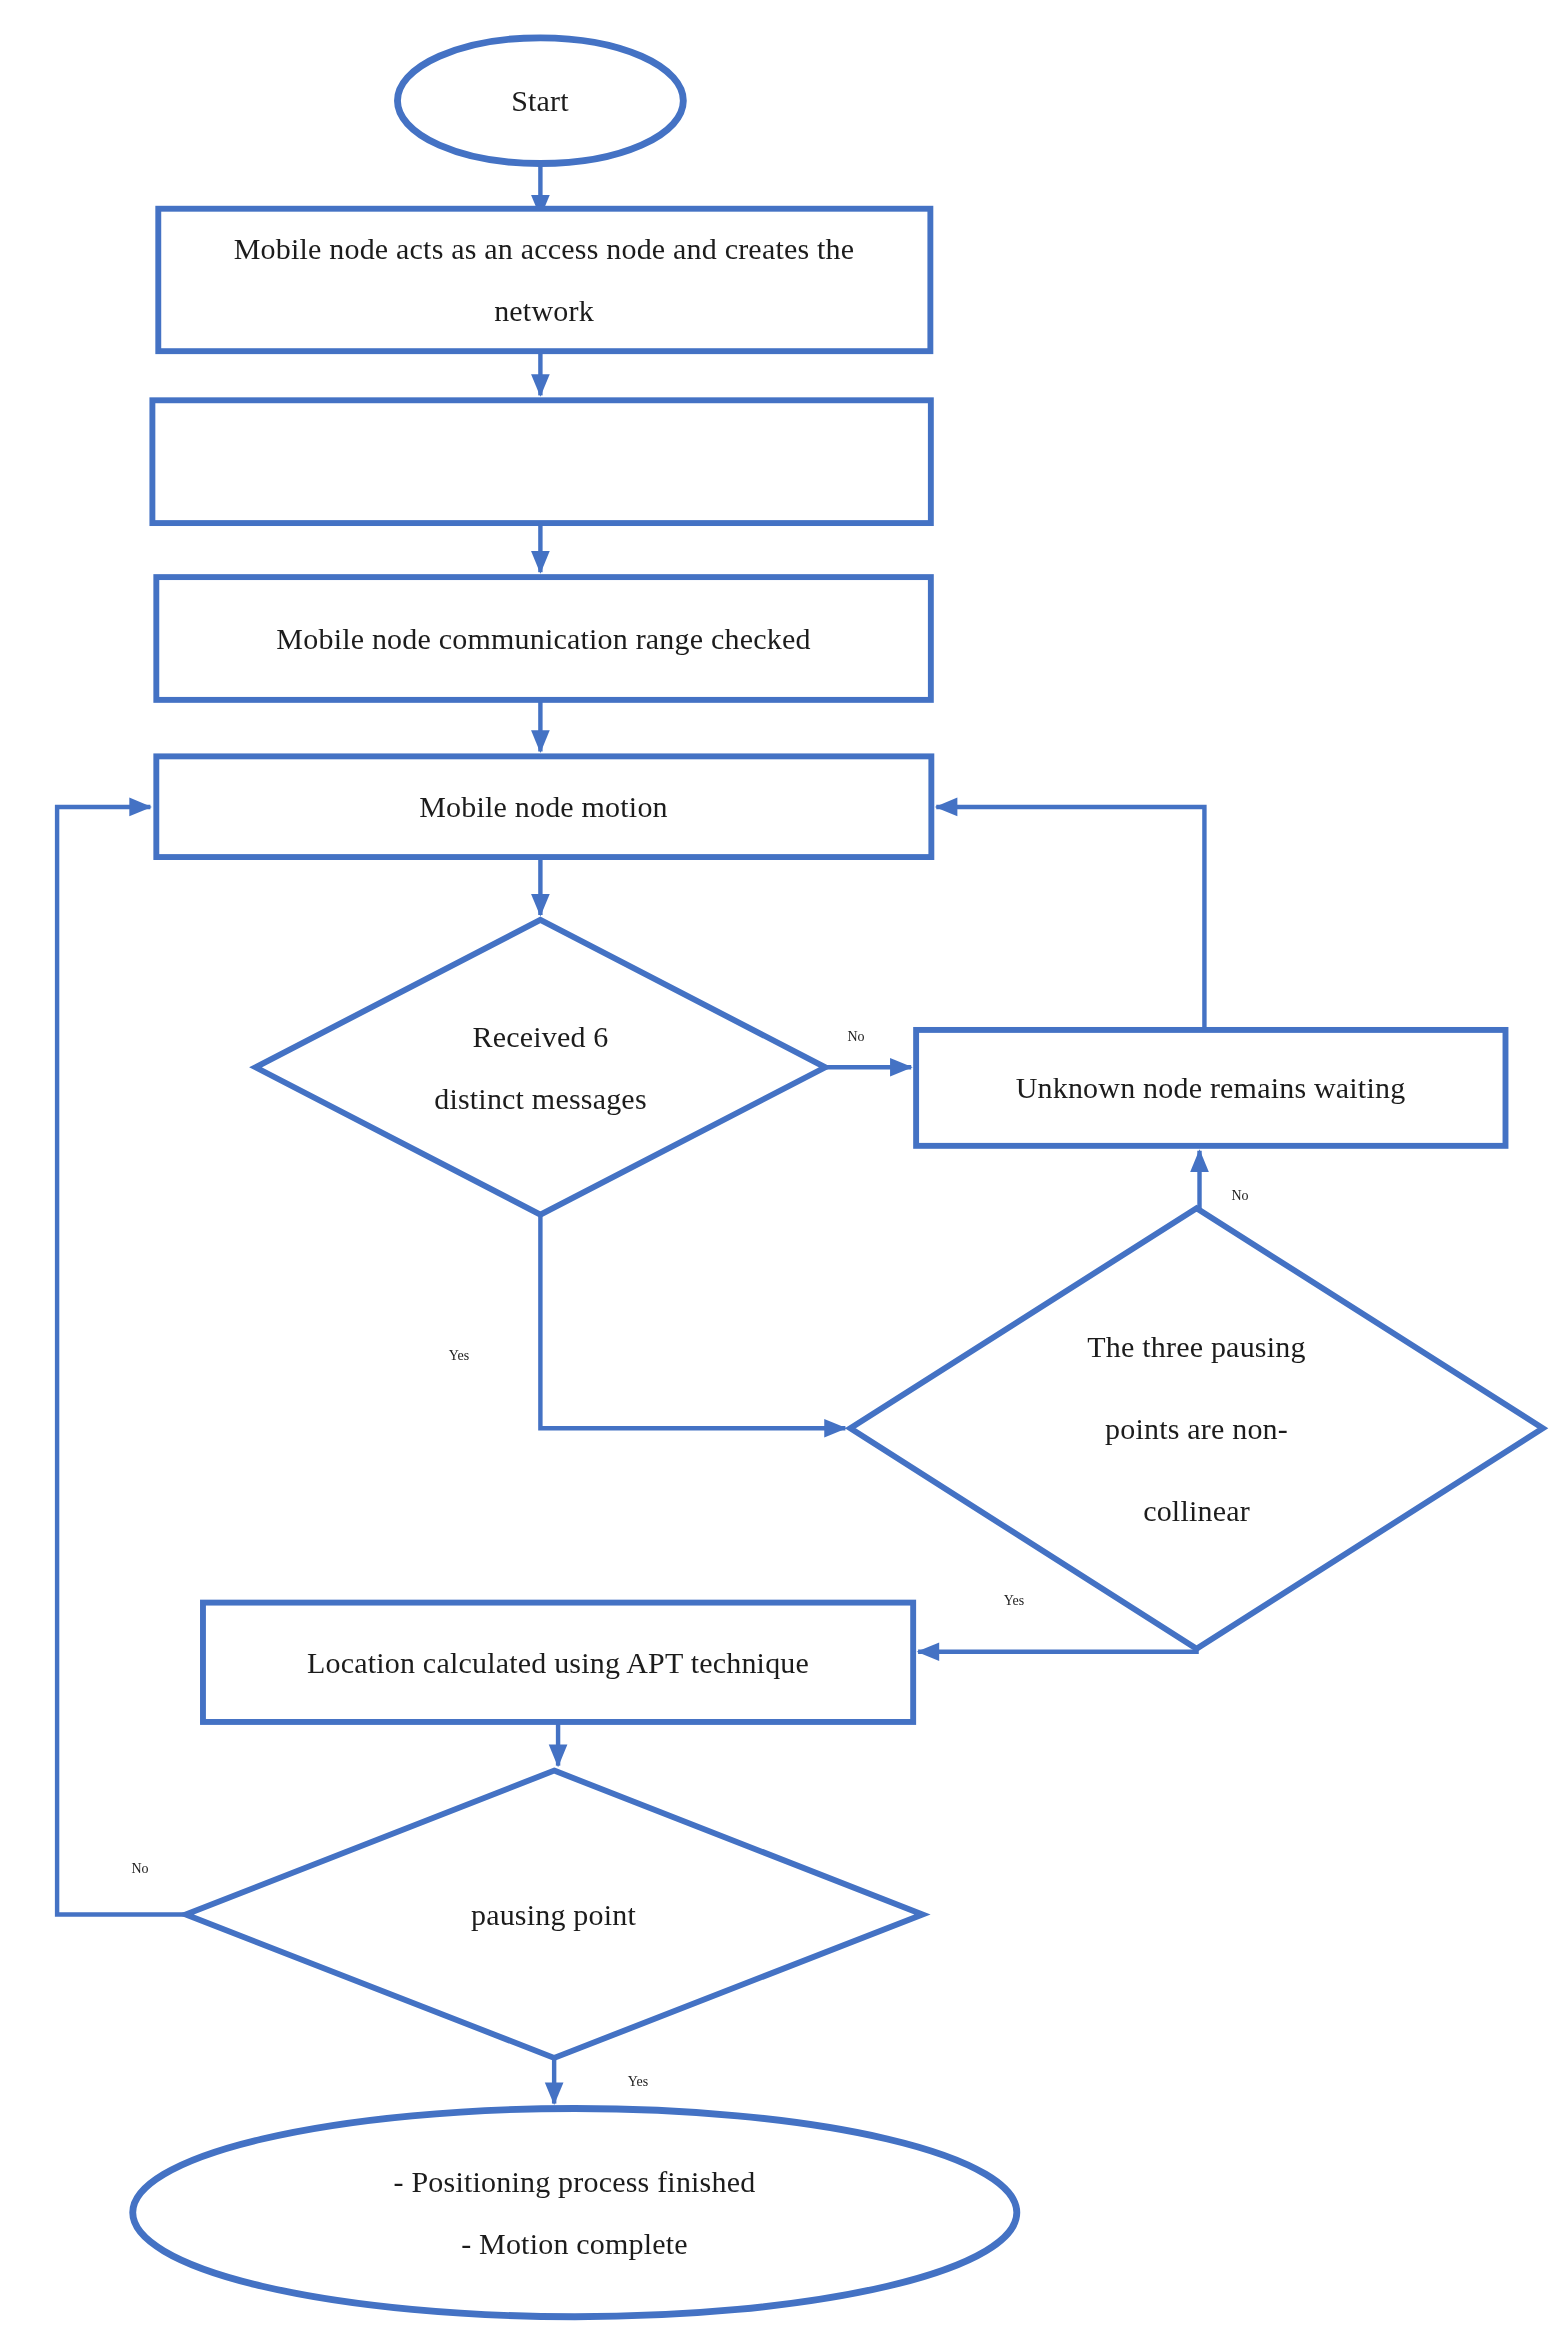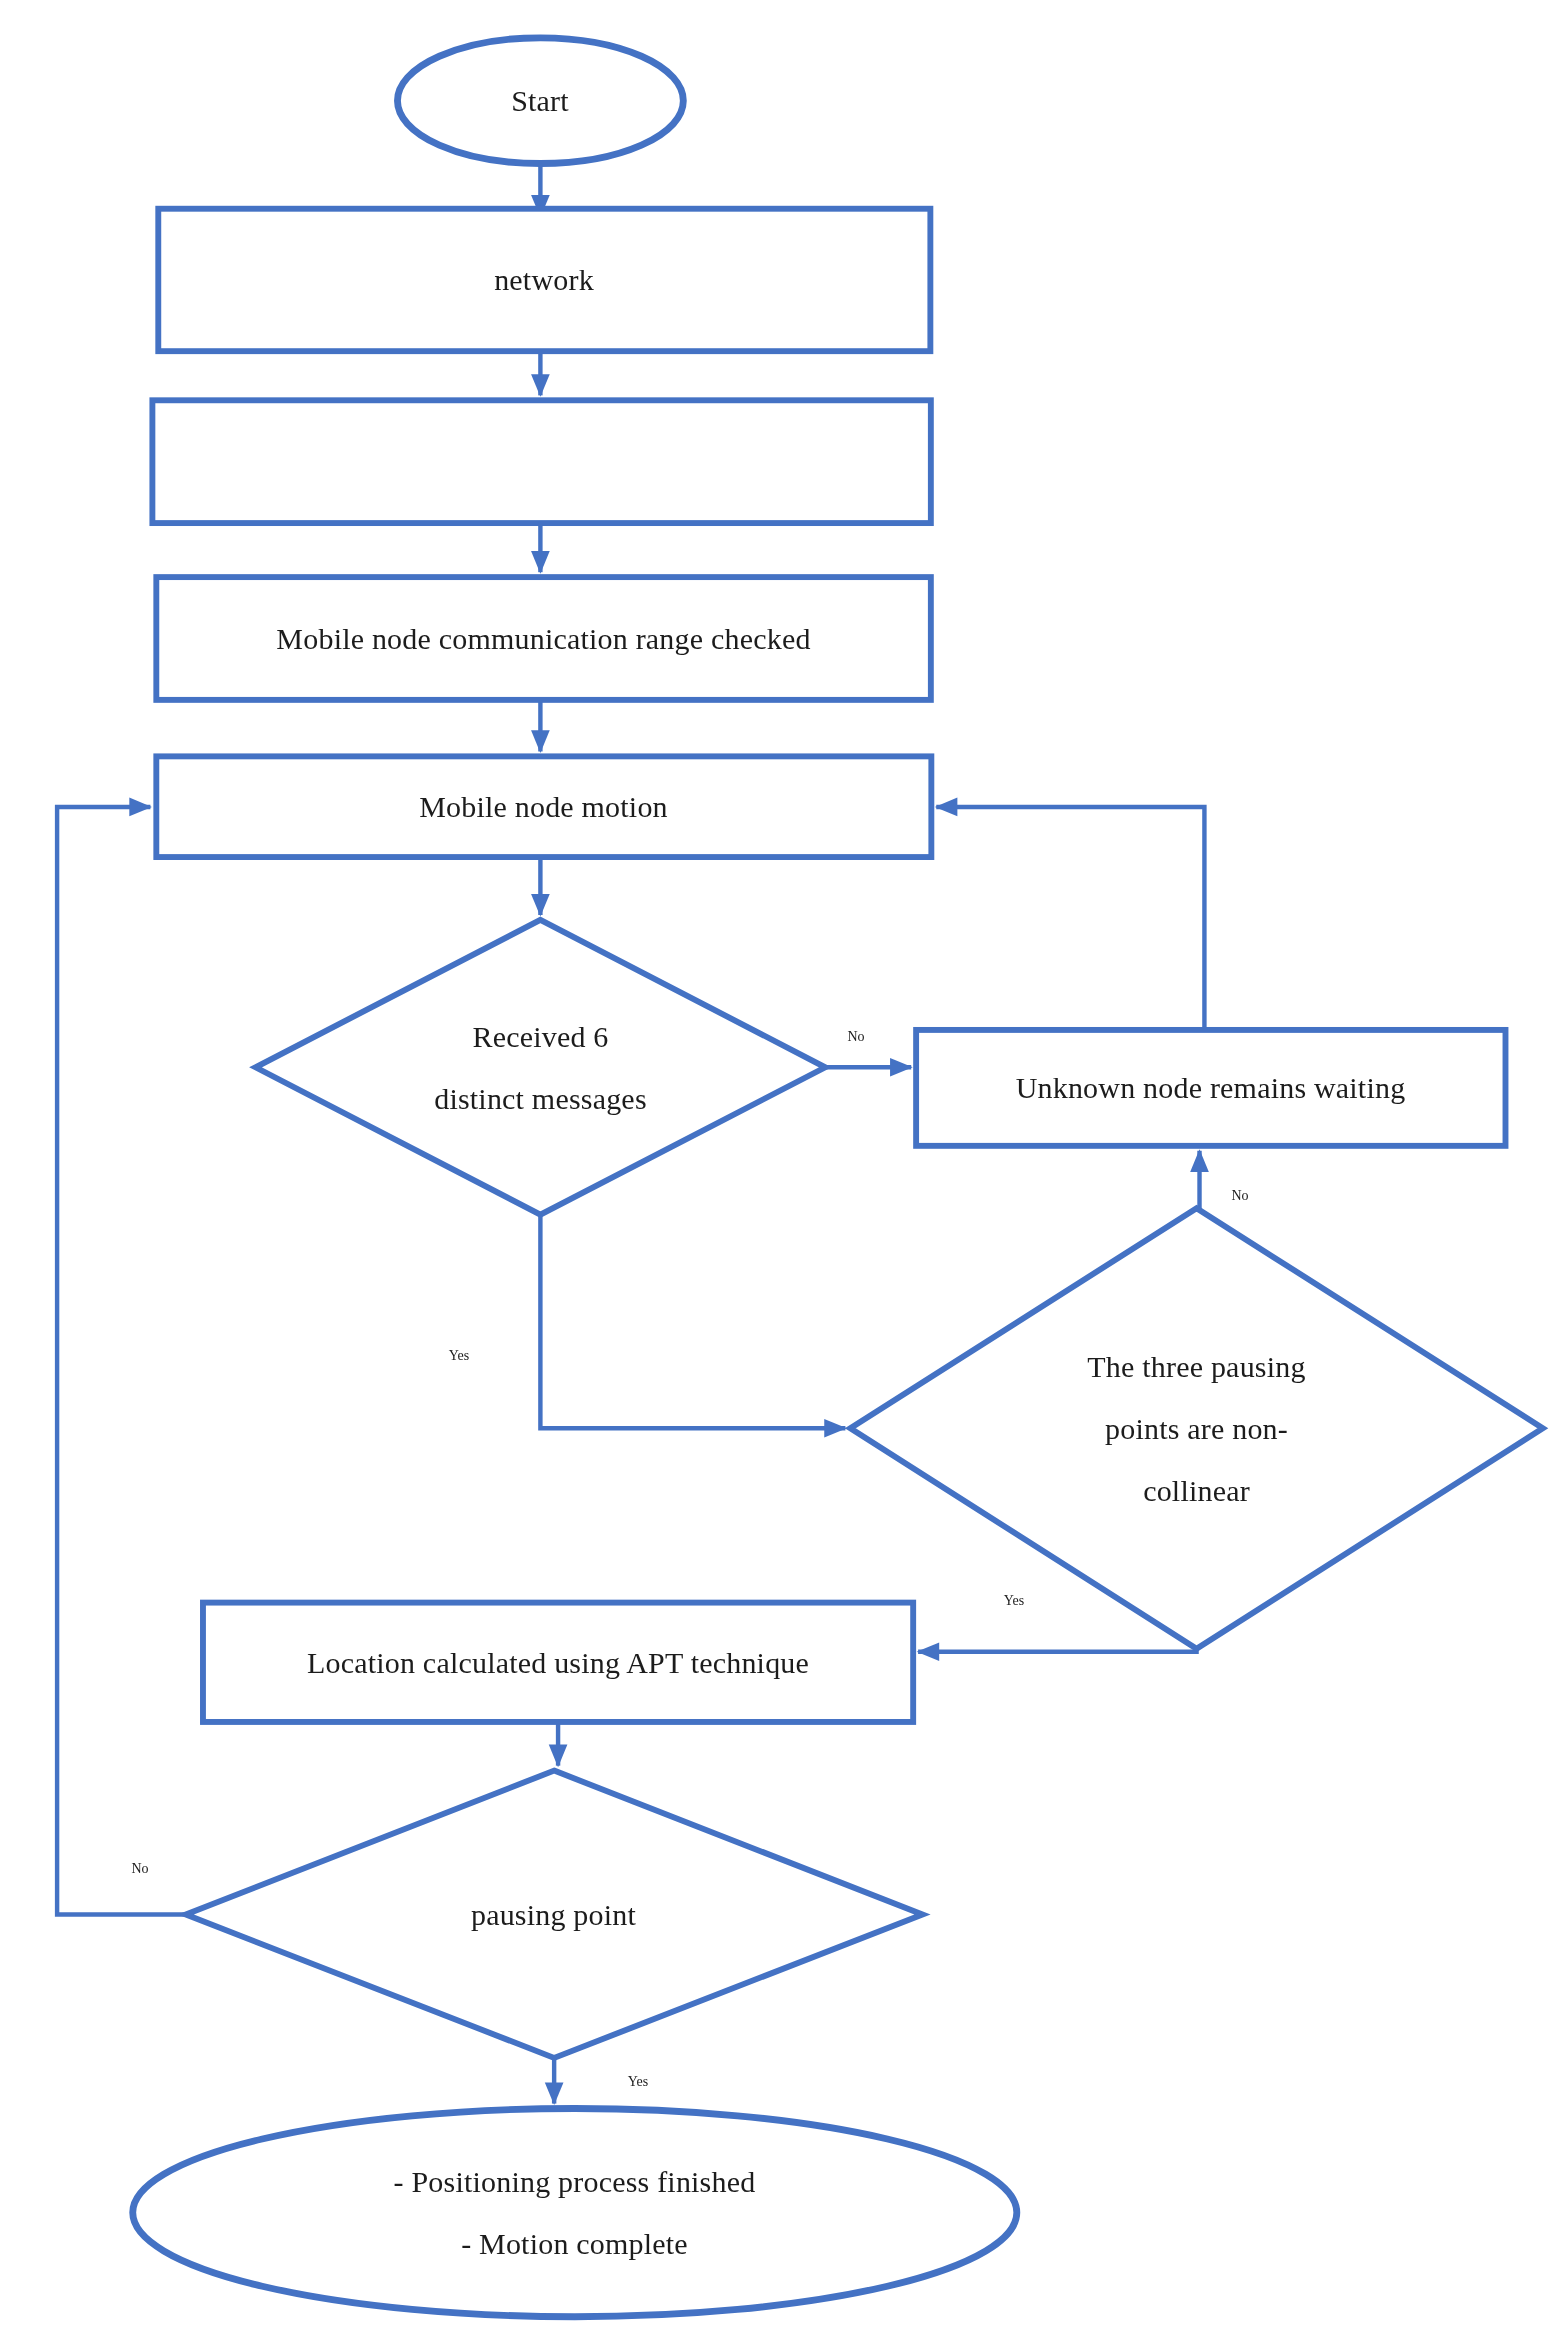--- a/index.html
+++ b/index.html
@@ -97,20 +97,21 @@
     <rect class="shape" x="413" y="3263" width="1446" height="243"></rect>
     <polygon class="shape" points="1128,3605 1878,3898 1128,4190 378,3898"></polygon>
     <ellipse class="shape thick" cx="1170" cy="4505" rx="900" ry="212"></ellipse>
   </svg>
 
   <div class="node-text" style="left:397px; top:38px; width:286px; height:126px;">
     <span>Start</span>
   </div>
 
   <div class="node-text" style="left:158px; top:209px; width:772px; height:142px;">
+    <span>Mobile node acts as an access node and creates the</span>
     <span>network</span>
   </div>
 
 
   <div class="node-text" style="left:156px; top:577px; width:775px; height:123px;">
     <span>Mobile node communication range checked</span>
   </div>
 
   <div class="node-text" style="left:156px; top:756px; width:775px; height:101px;">
     <span>Mobile node motion</span>
@@ -118,21 +119,21 @@
 
   <div class="node-text" style="left:295px; top:945px; width:491px; height:246px;">
     <span>Received 6</span>
     <span>distinct messages</span>
   </div>
 
   <div class="node-text" style="left:916px; top:1030px; width:589px; height:116px;">
     <span>Unknown node remains waiting</span>
   </div>
 
-  <div class="node-text" style="left:951px; top:1281px; width:491px; height:295px;">
+  <div class="node-text" style="left:951px; top:1281px; width:491px; height:295px;gap:20px;">
     <span>The three pausing</span>
     <span>points are non-</span>
     <span>collinear</span>
   </div>
 
   <div class="node-text" style="left:203px; top:1603px; width:710px; height:119px;">
     <span>Location calculated using APT technique</span>
   </div>
 
   <div class="node-text" style="left:259px; top:1792px; width:589px; height:246px;">

